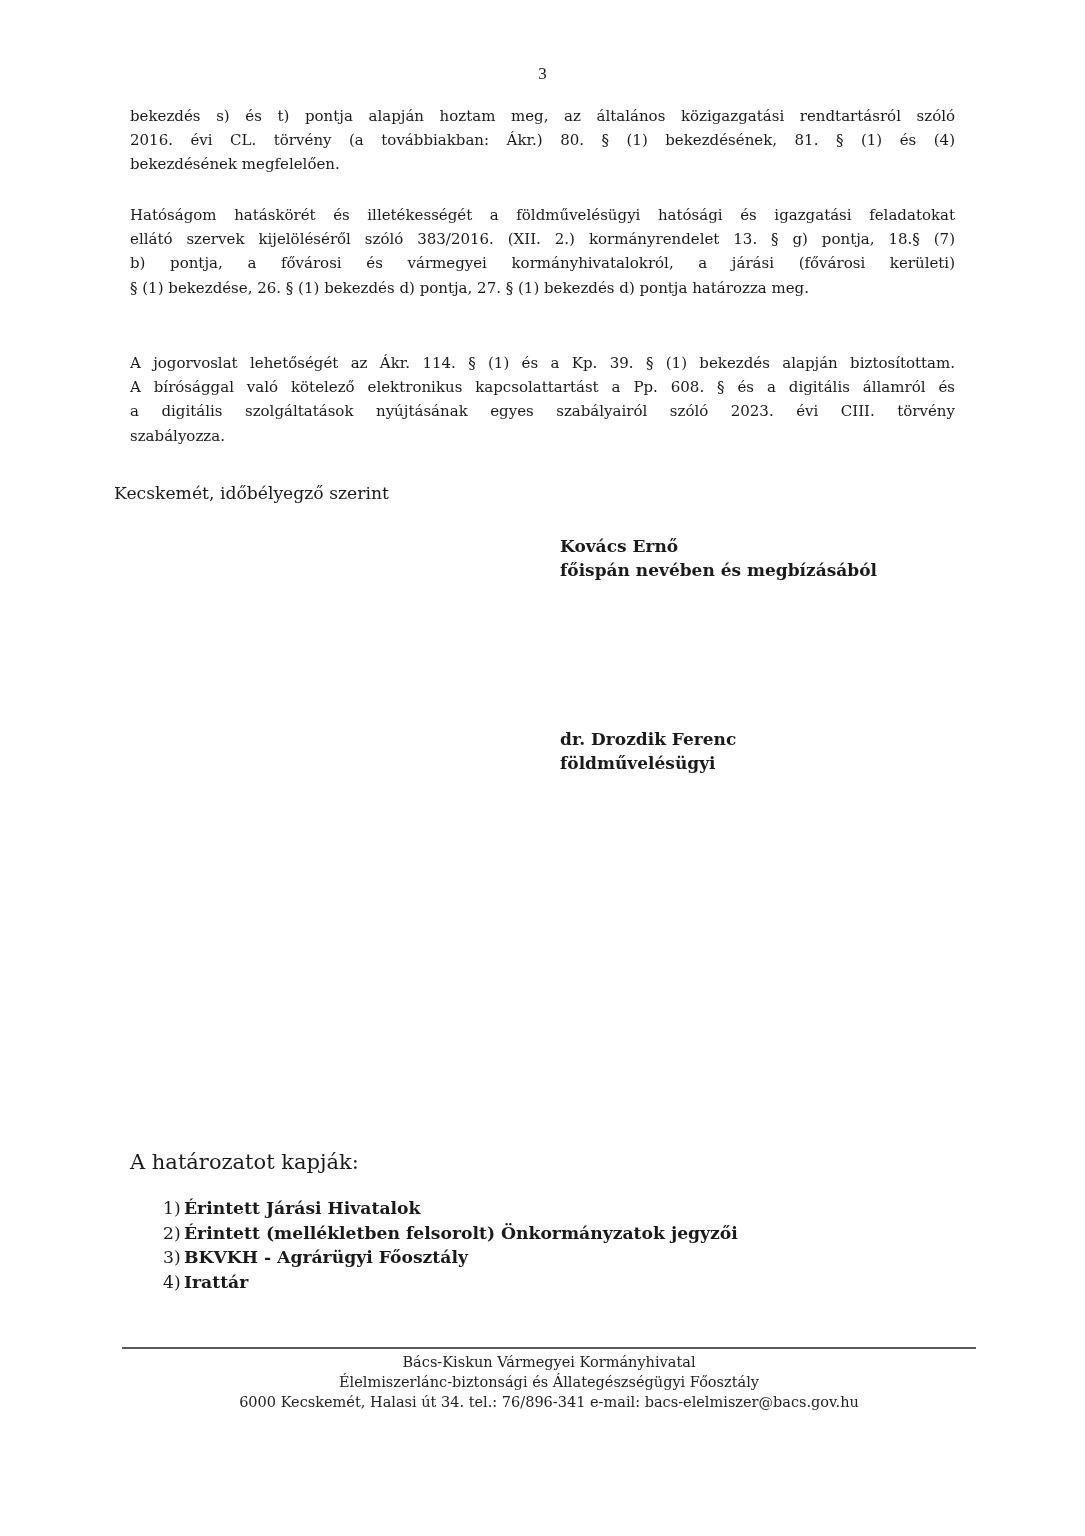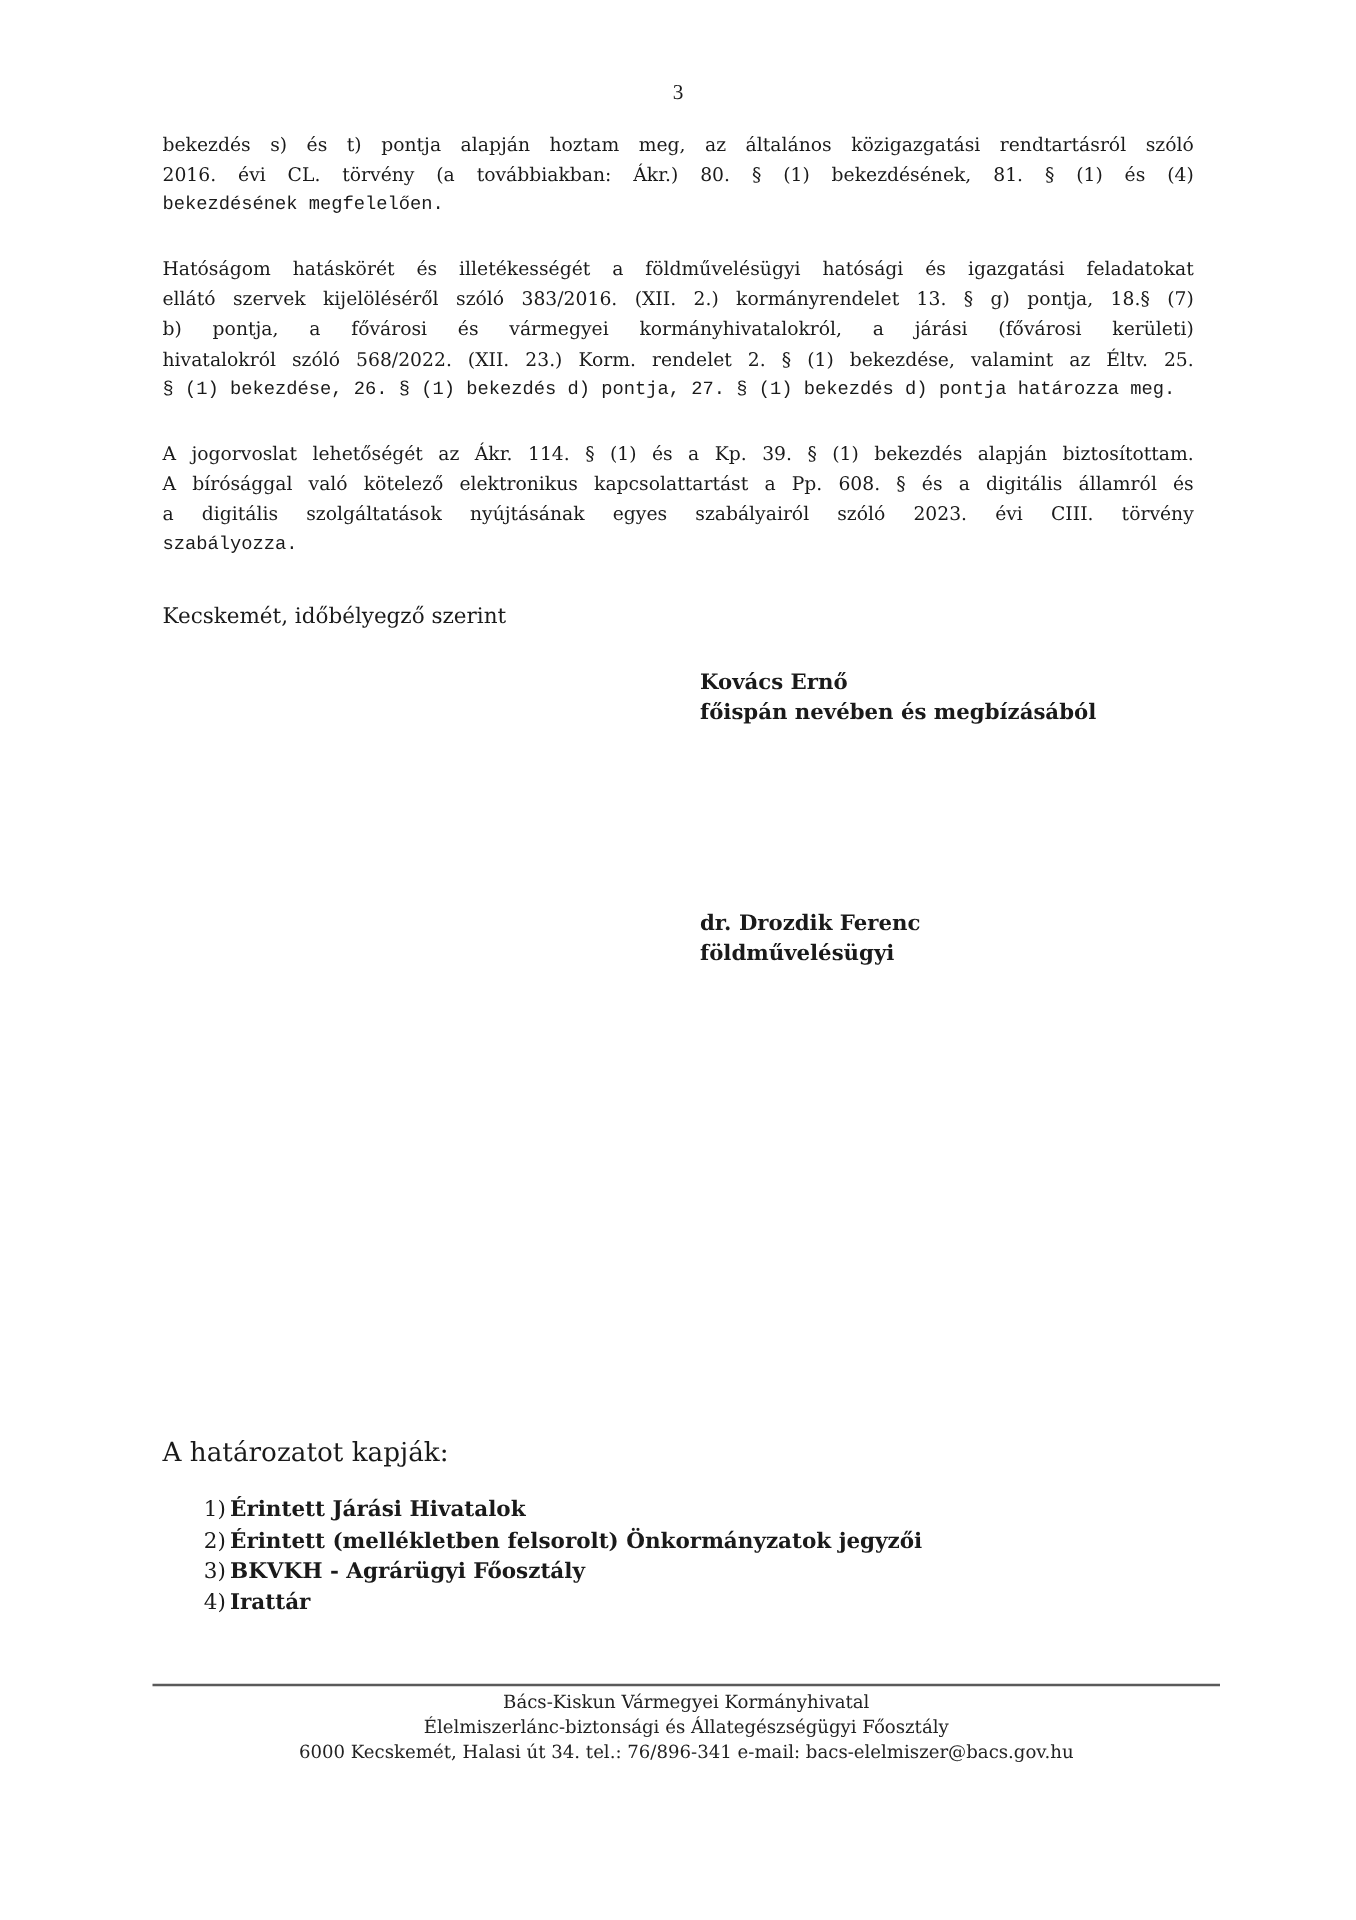--- a/index.html
+++ b/index.html
@@ -34,29 +34,28 @@
       margin: 0;
     }
     .para .line {
       display: block;
       text-align: justify;
       text-align-last: justify;
       white-space: nowrap;
     }
     .para .line.last {
       text-align-last: left;
-      font-family: Liberation Mono, monospace;
     }
     #p1 { top: 104px; }
     #p2 { top: 203px; }
     #p3 { top: 351px; }
     #place-date {
       position: absolute;
       top: 481px;
-      left: 130px;
+      left: 114px;
       font-size: 17.2px;
       line-height: 24px;
     }
     .sig {
       position: absolute;
       text-align: left;
       font-weight: bold;
       font-size: 17px;
       line-height: 24px;
     }
@@ -124,21 +123,20 @@
   <p class="para" id="p1">
     <span class="line">bekezdés s) és t) pontja alapján hoztam meg, az általános közigazgatási rendtartásról szóló</span>
     <span class="line">2016. évi CL. törvény (a továbbiakban: Ákr.) 80. § (1) bekezdésének, 81. § (1) és (4)</span>
     <span class="line last">bekezdésének megfelelően.</span>
   </p>
 
   <p class="para" id="p2">
     <span class="line">Hatóságom hatáskörét és illetékességét a földművelésügyi hatósági és igazgatási feladatokat</span>
     <span class="line">ellátó szervek kijelöléséről szóló 383/2016. (XII. 2.) kormányrendelet 13. § g) pontja, 18.§ (7)</span>
     <span class="line">b) pontja, a fővárosi és vármegyei kormányhivatalokról, a járási (fővárosi kerületi)</span>
-    <span class="line">hivatalokról szóló 568/2022. (XII. 23.) Korm. rendelet 2. § (1) bekezdése, valamint az Éltv. 25.</span>
     <span class="line last">§ (1) bekezdése, 26. § (1) bekezdés d) pontja, 27. § (1) bekezdés d) pontja határozza meg.</span>
   </p>
 
   <p class="para" id="p3">
     <span class="line">A jogorvoslat lehetőségét az Ákr. 114. § (1) és a Kp. 39. § (1) bekezdés alapján biztosítottam.</span>
     <span class="line">A bírósággal való kötelező elektronikus kapcsolattartást a Pp. 608. § és a digitális államról és</span>
     <span class="line">a digitális szolgáltatások nyújtásának egyes szabályairól szóló 2023. évi CIII. törvény</span>
     <span class="line last">szabályozza.</span>
   </p>
 

